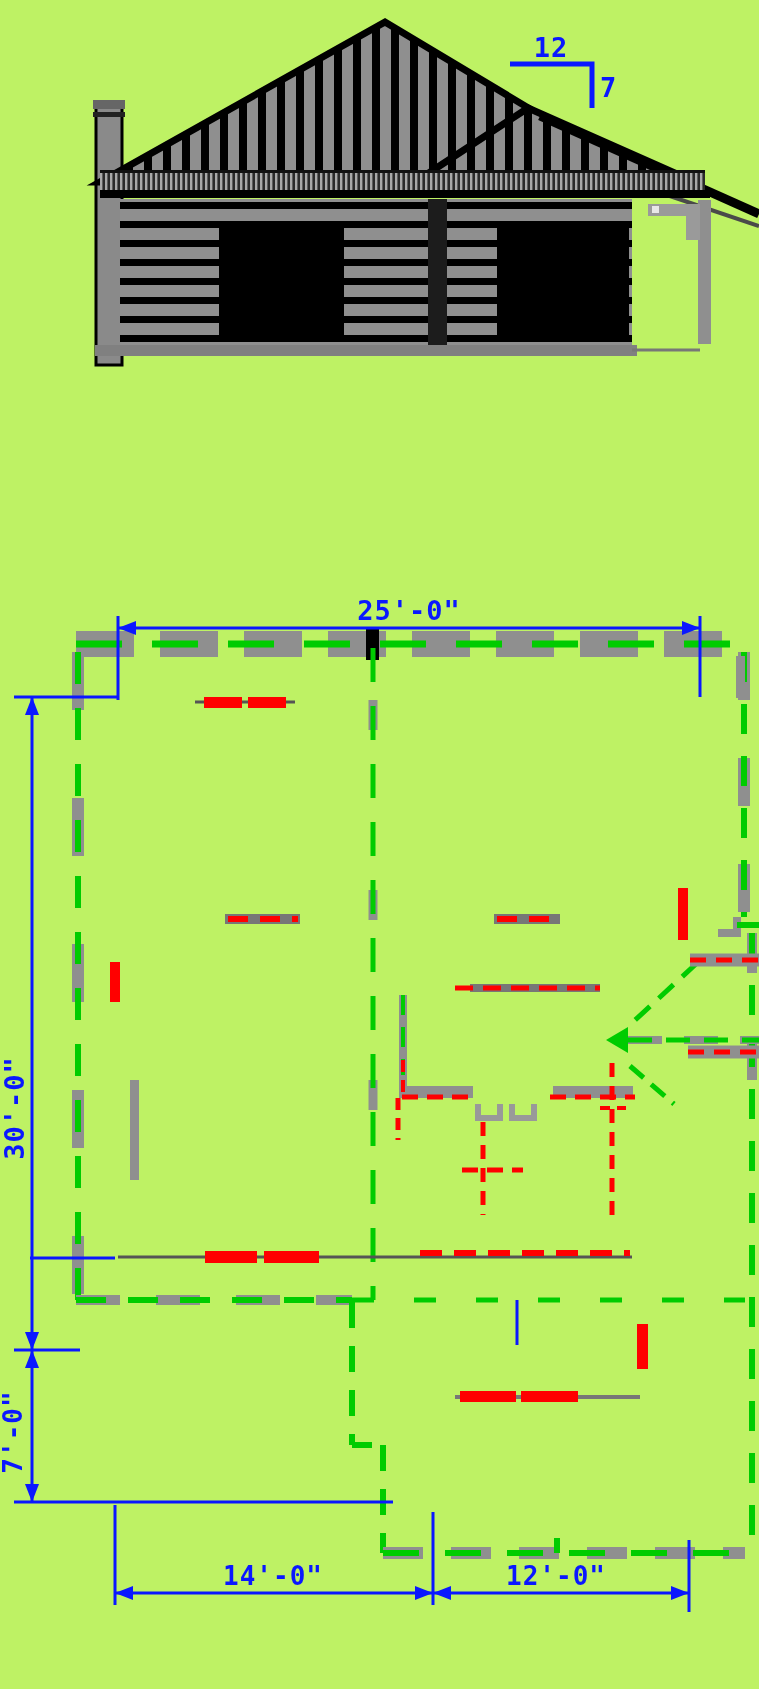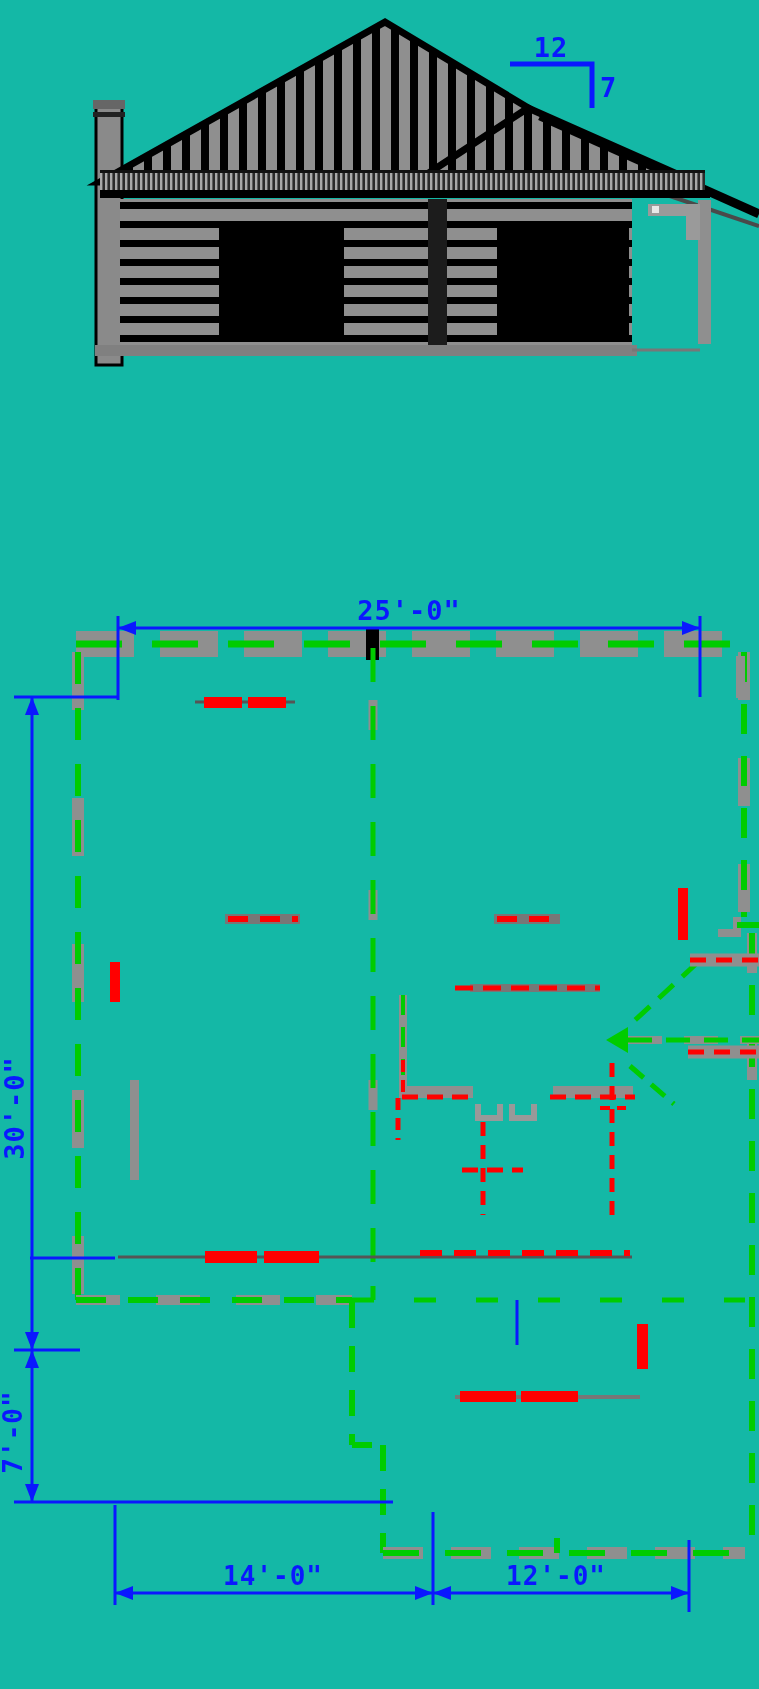--- a/index.html
+++ b/index.html
@@ -1,17 +1,17 @@
 <!DOCTYPE html>
 <html><head>
 <meta charset="utf-8">
 <style>
   html,body{margin:0;padding:0;background:#000;}
   body{width:759px;height:1689px;overflow:hidden;}
-  .canvas{position:relative;width:759px;height:1689px;background:#14b8a6;}
+  .canvas{position:relative;width:759px;height:1689px;background:#bef264;}
   svg{display:block;}
   text.dim{
     font-family:"DejaVu Sans Mono","Liberation Mono",monospace;
     font-weight:bold;
     letter-spacing:1px;
   }
 </style>
 </head>
 <body>
 

